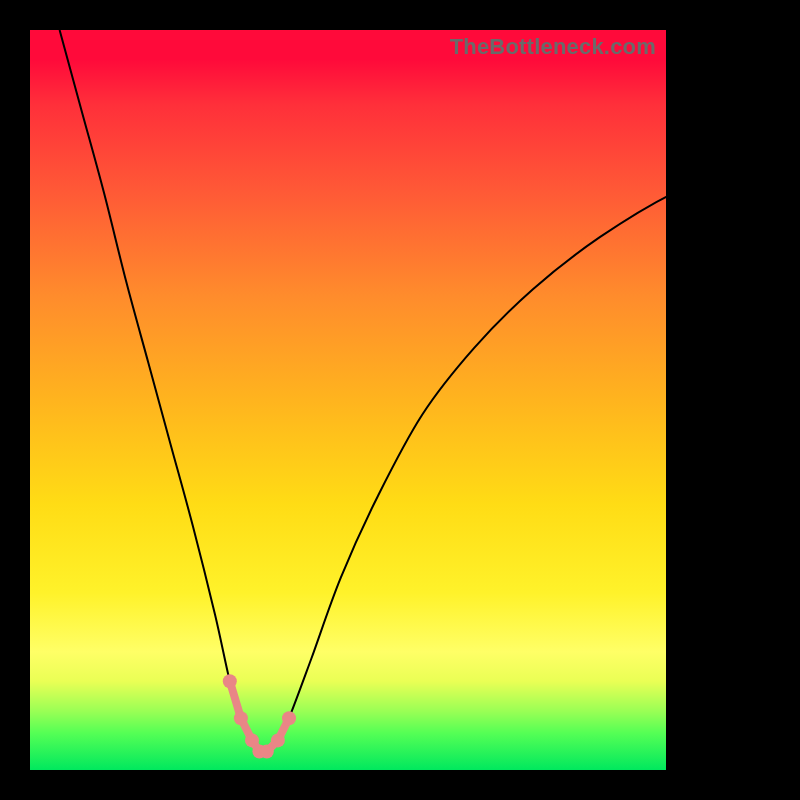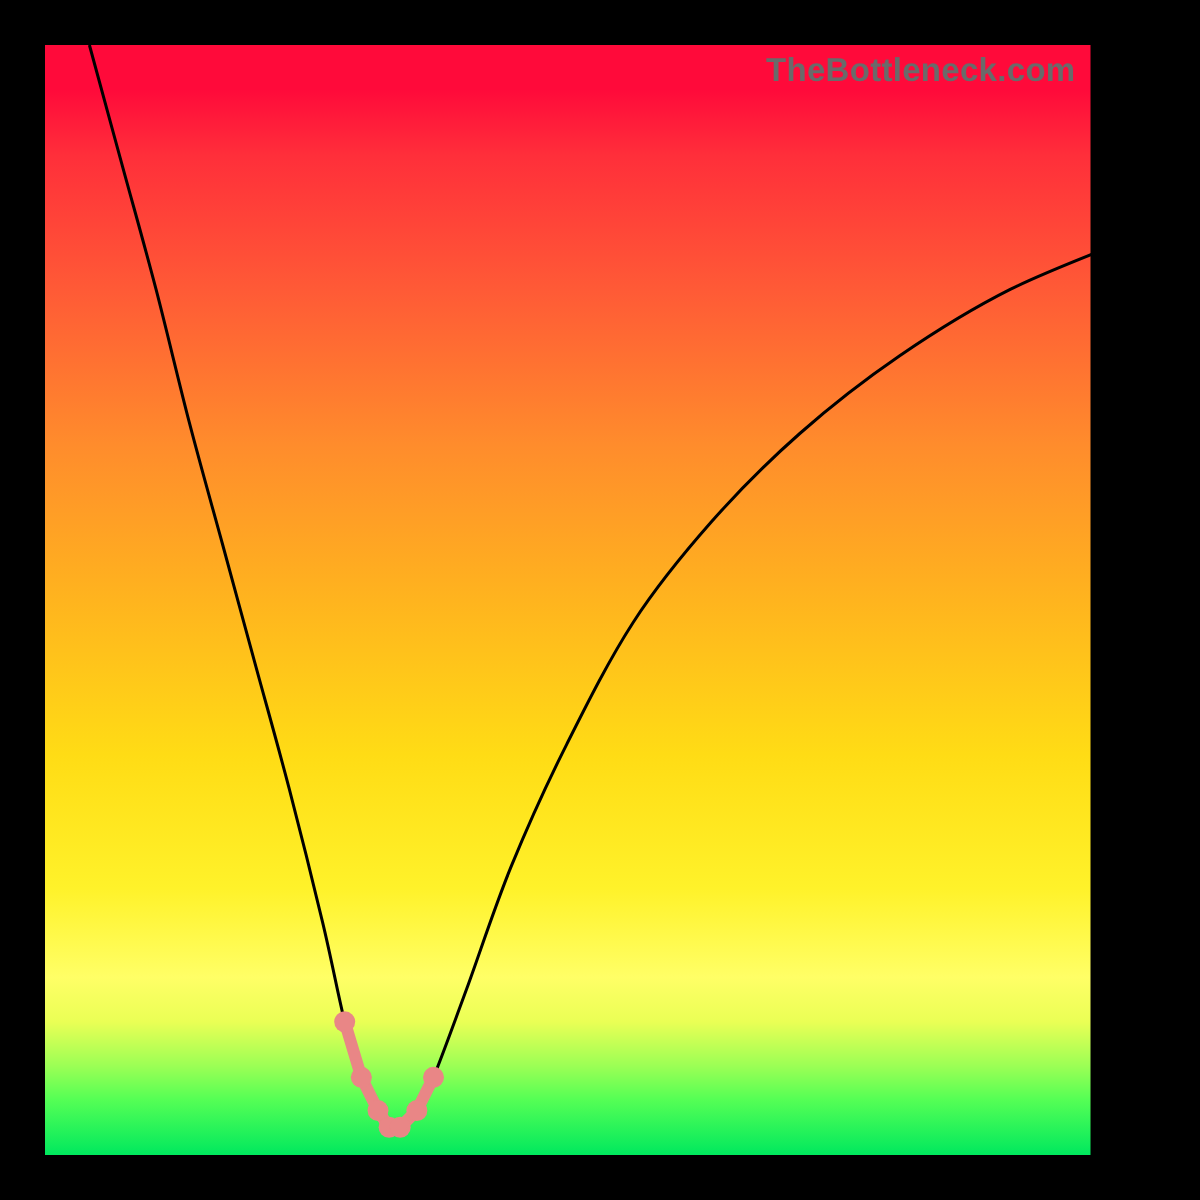--- a/index.html
+++ b/index.html
@@ -8,21 +8,21 @@
     width: 800px;
     height: 800px;
     background: #000;
     overflow: hidden;
     font-family: Arial, Helvetica, sans-serif;
   }
   .frame {
     position: absolute;
     left: 30px;
     top: 30px;
-    width: 697px;
+    width: 636px;
     height: 740px;
     background: linear-gradient(to bottom,
       #ff0a3a 0%,
       #ff0a3a 4%,
       #ff2f3a 10%,
       #ff5a36 22%,
       #ff8c2c 36%,
       #ffb41e 50%,
       #ffdc15 64%,
       #fff22a 76%,

